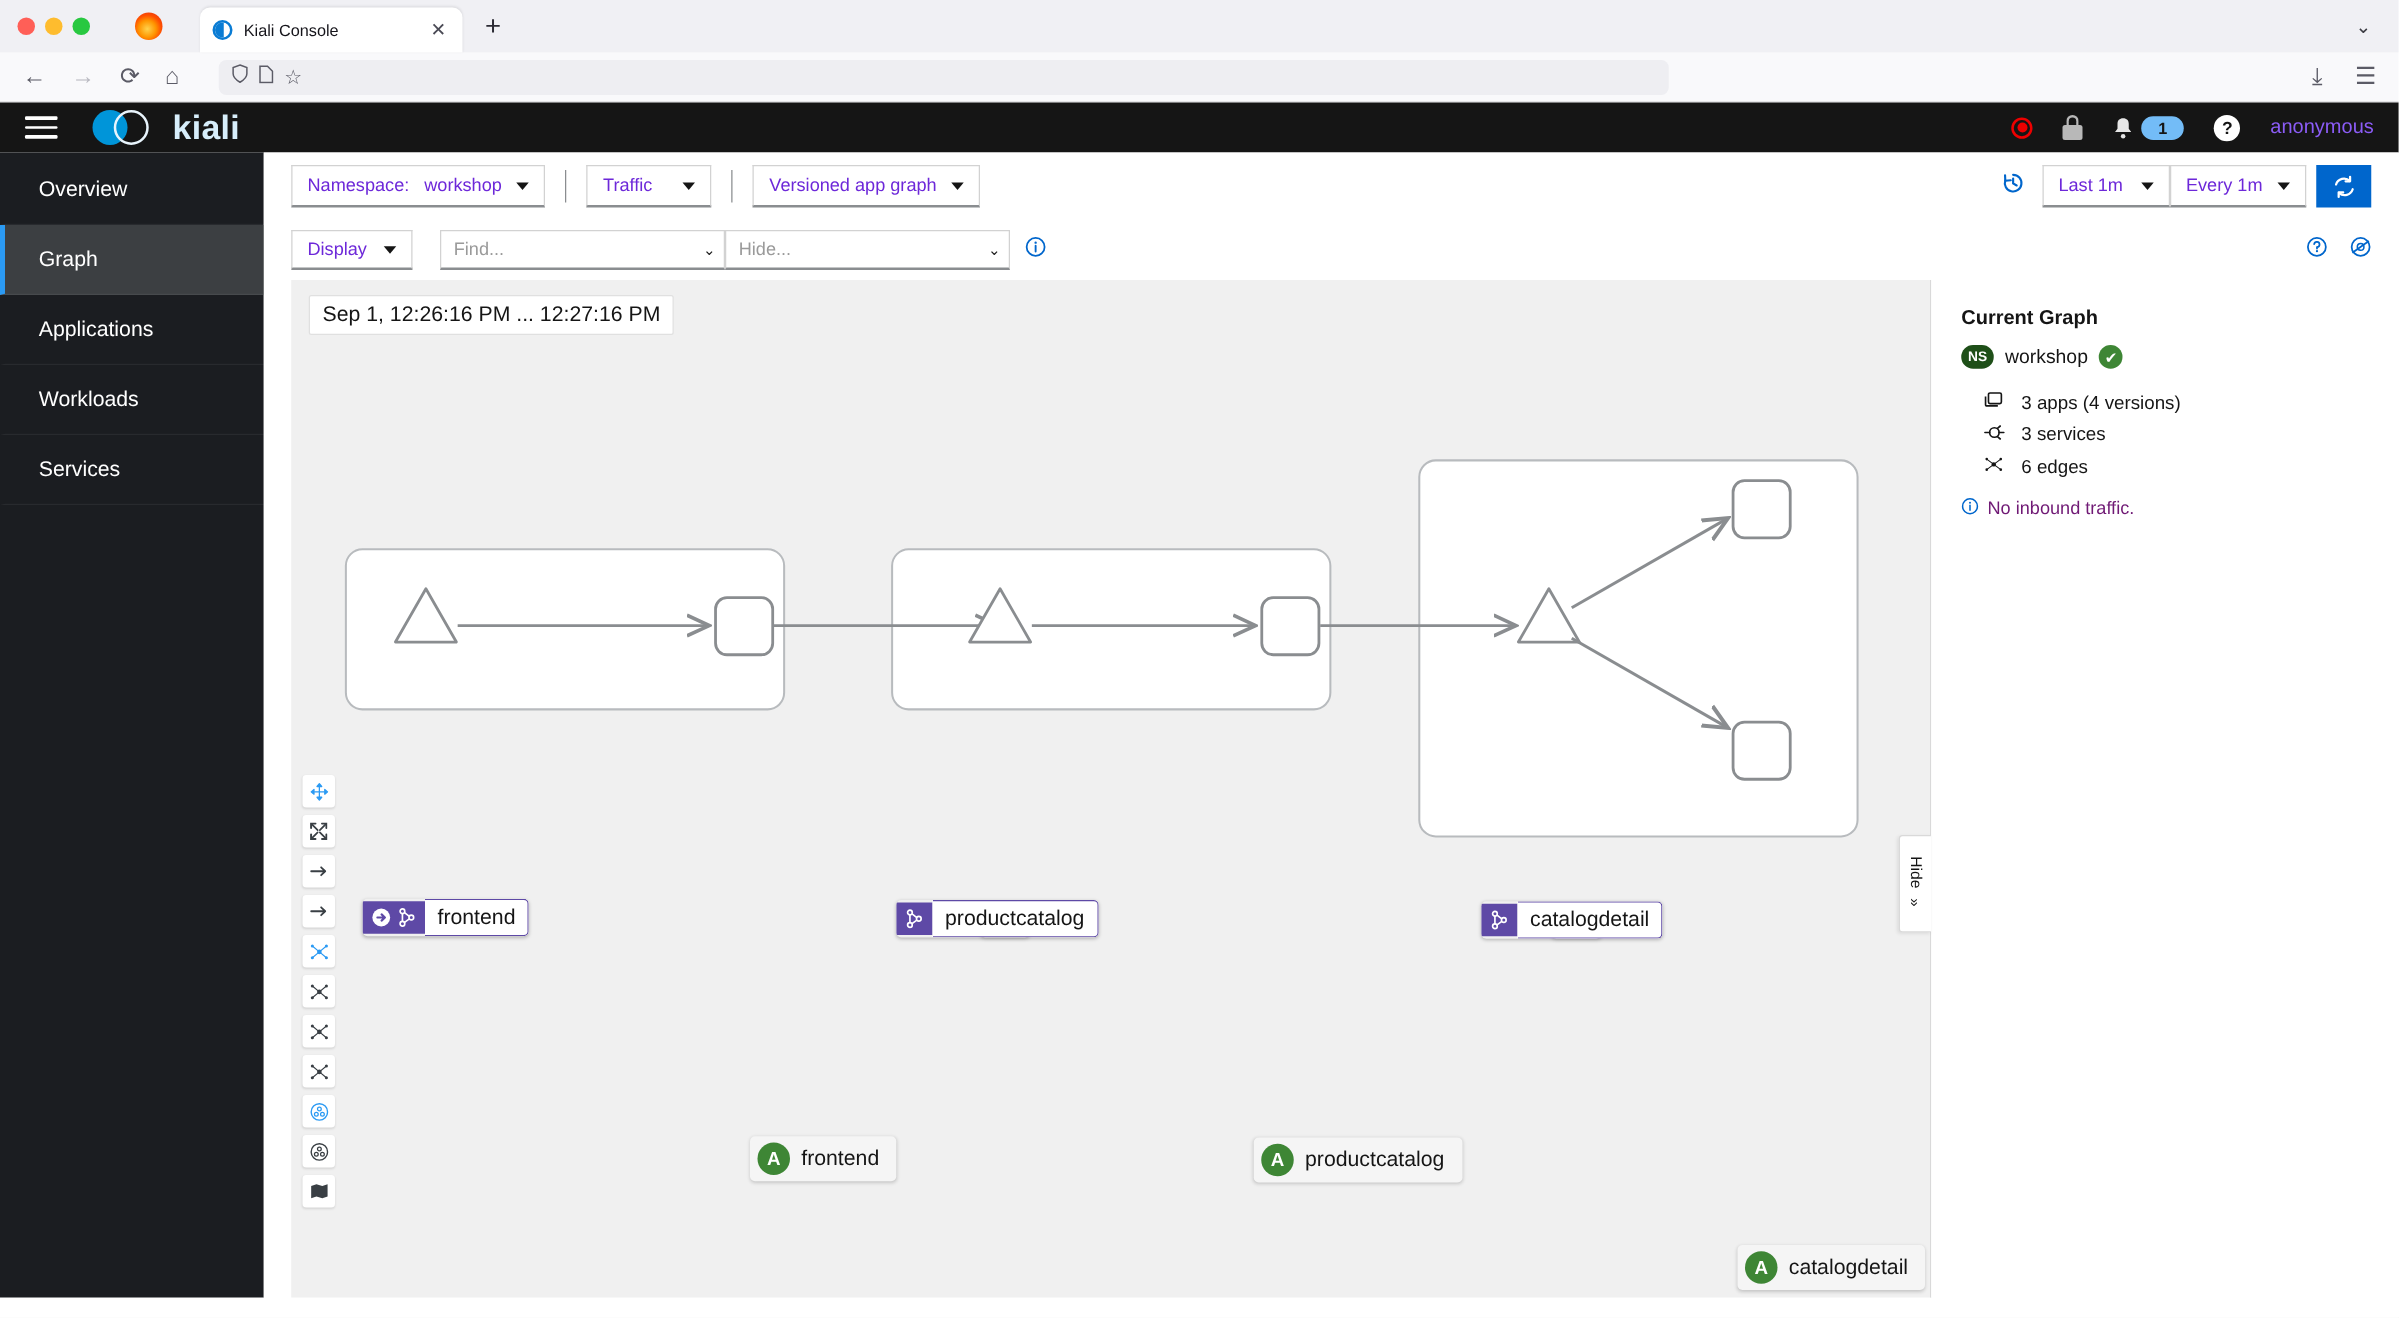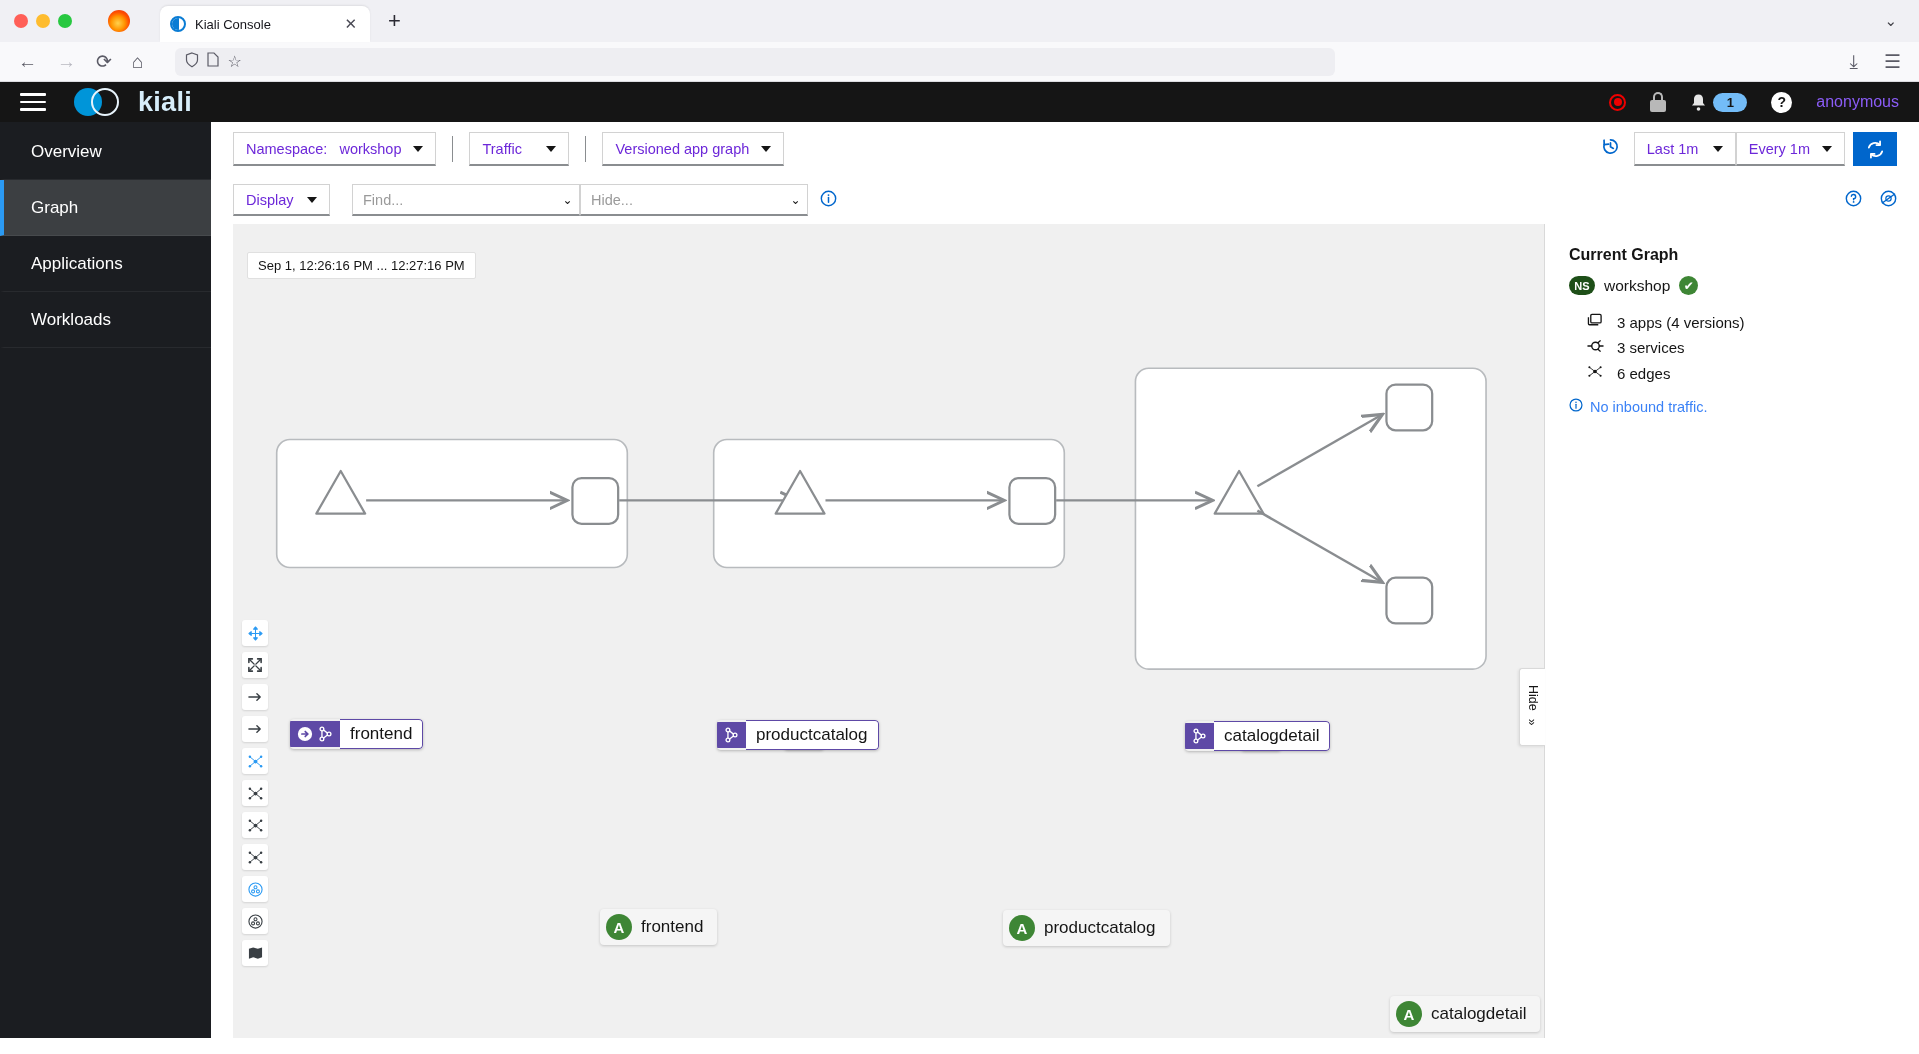--- a/index.html
+++ b/index.html
@@ -133,22 +133,22 @@
   .ic-info-blue { color: #06c; font-size: 16px; margin-left: 12px; }
   .row2-right { margin-left: auto; display: flex; gap: 18px; color: #06c; font-size: 16px; }
 
   
   .graph-area { flex: 1; display: flex; min-height: 0; }
   .canvas {
     flex: 1; background: #f0f0f0; margin-left: 22px; position: relative; overflow: hidden;
     border-right: 1px solid #d9d9d9;
   }
   .time-chip {
-    position: absolute; left: 14px; top: 28px; background: #fff; border: 1px solid #e0e0e0;
-    font-size: 13px; padding: 5px 10px; color: #151515; border-radius: 2px;
+    position: absolute; left: 14px; top: 12px; background: #fff; border: 1px solid #e0e0e0;
+    font-size: 17px; padding: 5px 10px; color: #151515; border-radius: 2px;
   }
   .left-tools { position: absolute; left: 9px; top: 396px; display: flex; flex-direction: column; gap: 6px; }
   .ltool {
     width: 26px; height: 26px; background: #fff; border-radius: 3px; display: flex;
     align-items: center; justify-content: center; cursor: pointer; font-size: 14px; color: #393f44;
     box-shadow: 0 1px 2px rgba(0,0,0,.12);
   }
   .ltool.blue { color: #2b9af3; }
 
   
@@ -191,21 +191,21 @@
     width: 19px; height: 19px; border-radius: 50%; background: #3e8635; color: #fff;
     font-size: 12px; display: flex; align-items: center; justify-content: center;
   }
   .sp-stat { display: flex; align-items: center; gap: 13px; font-size: 15px; color: #151515; margin: 0 0 8px 17px; }
   .sp-stat .si { width: 18px; text-align: center; color: #151515; font-size: 14px; }
   .sp-tabs { display: flex; margin-top: 24px; border-bottom: 1px solid #d2d2d2; }
   .sp-tab {
     padding: 10px 24px; font-size: 15px; color: #6a6e73; cursor: pointer; border-bottom: 3px solid transparent;
   }
   .sp-tab.active { color: #151515; border-bottom-color: #06c; font-weight: 400; }
-  .sp-msg { display: flex; align-items: center; gap: 7px; font-size: 14.5px; color: #3b82f6; margin-top: 16px; }
+  .sp-msg { display: flex; align-items: center; gap: 7px; font-size: 14.5px; color: #701a75; margin-top: 16px; }
   .sp-msg .ii { color: #06c; font-size: 14px; }
 
   .hide-tab {
     position: absolute; left: -26px; top: 444px; width: 26px; height: 78px; background: #fff;
     border: 1px solid #d9d9d9; border-right: none; border-radius: 3px 0 0 3px;
     display: flex; flex-direction: column; align-items: center; justify-content: center;
     gap: 5px; cursor: pointer; box-shadow: -1px 1px 3px rgba(0,0,0,.08);
   }
   .hide-tab .lbl { writing-mode: vertical-rl; font-size: 12.5px; color: #151515; }
   .hide-tab .chev { font-size: 12px; color: #151515; transform: rotate(90deg); }
@@ -291,20 +291,23 @@
         <span>Overview</span>
       </div>
     <div class="nav-item active">
         <span>Graph</span>
       </div>
     <div class="nav-item">
         <span>Applications</span>
       </div>
     <div class="nav-item">
         <span>Workloads</span>
+      </div>
+    <div class="nav-item">
+        <span>Services</span>
       </div>
   </nav>
 
   <div class="content">
 
     <div class="toolbar-row1">
       <div class="sel" style="min-width:182px;">
         <span>Namespace:</span>
         <span>workshop</span>
         <span class="caret" style="margin-left:auto;"></span>

